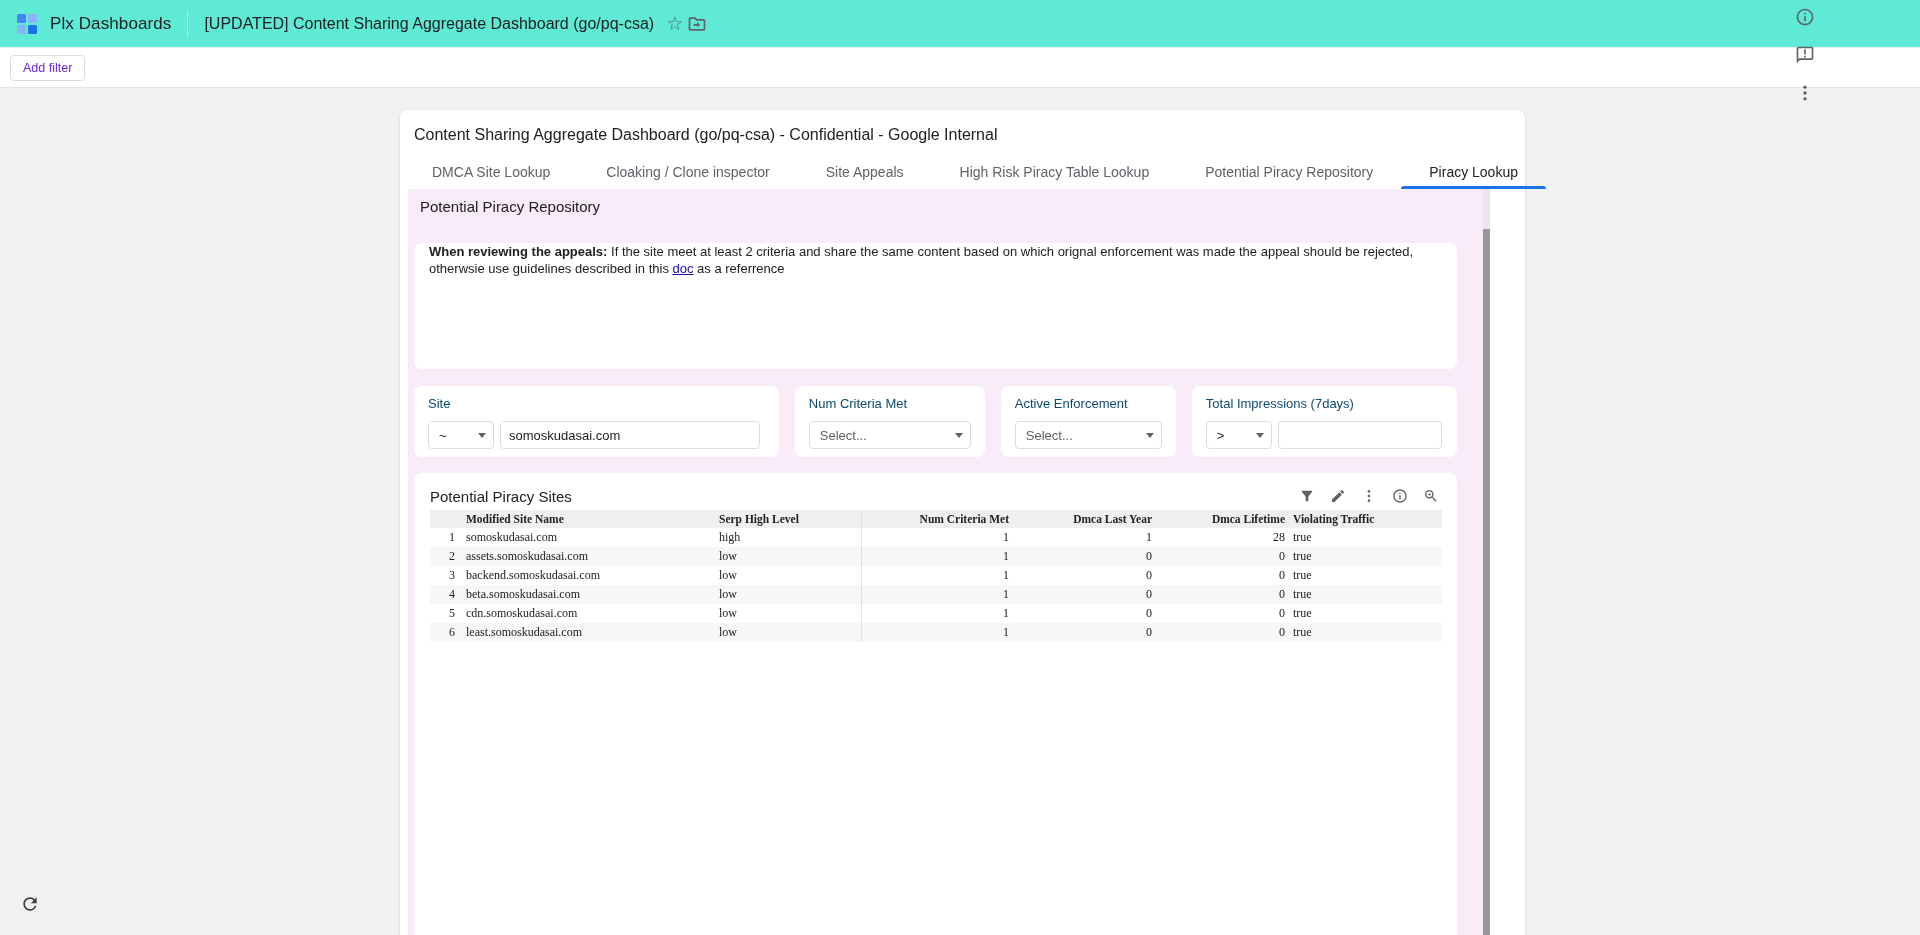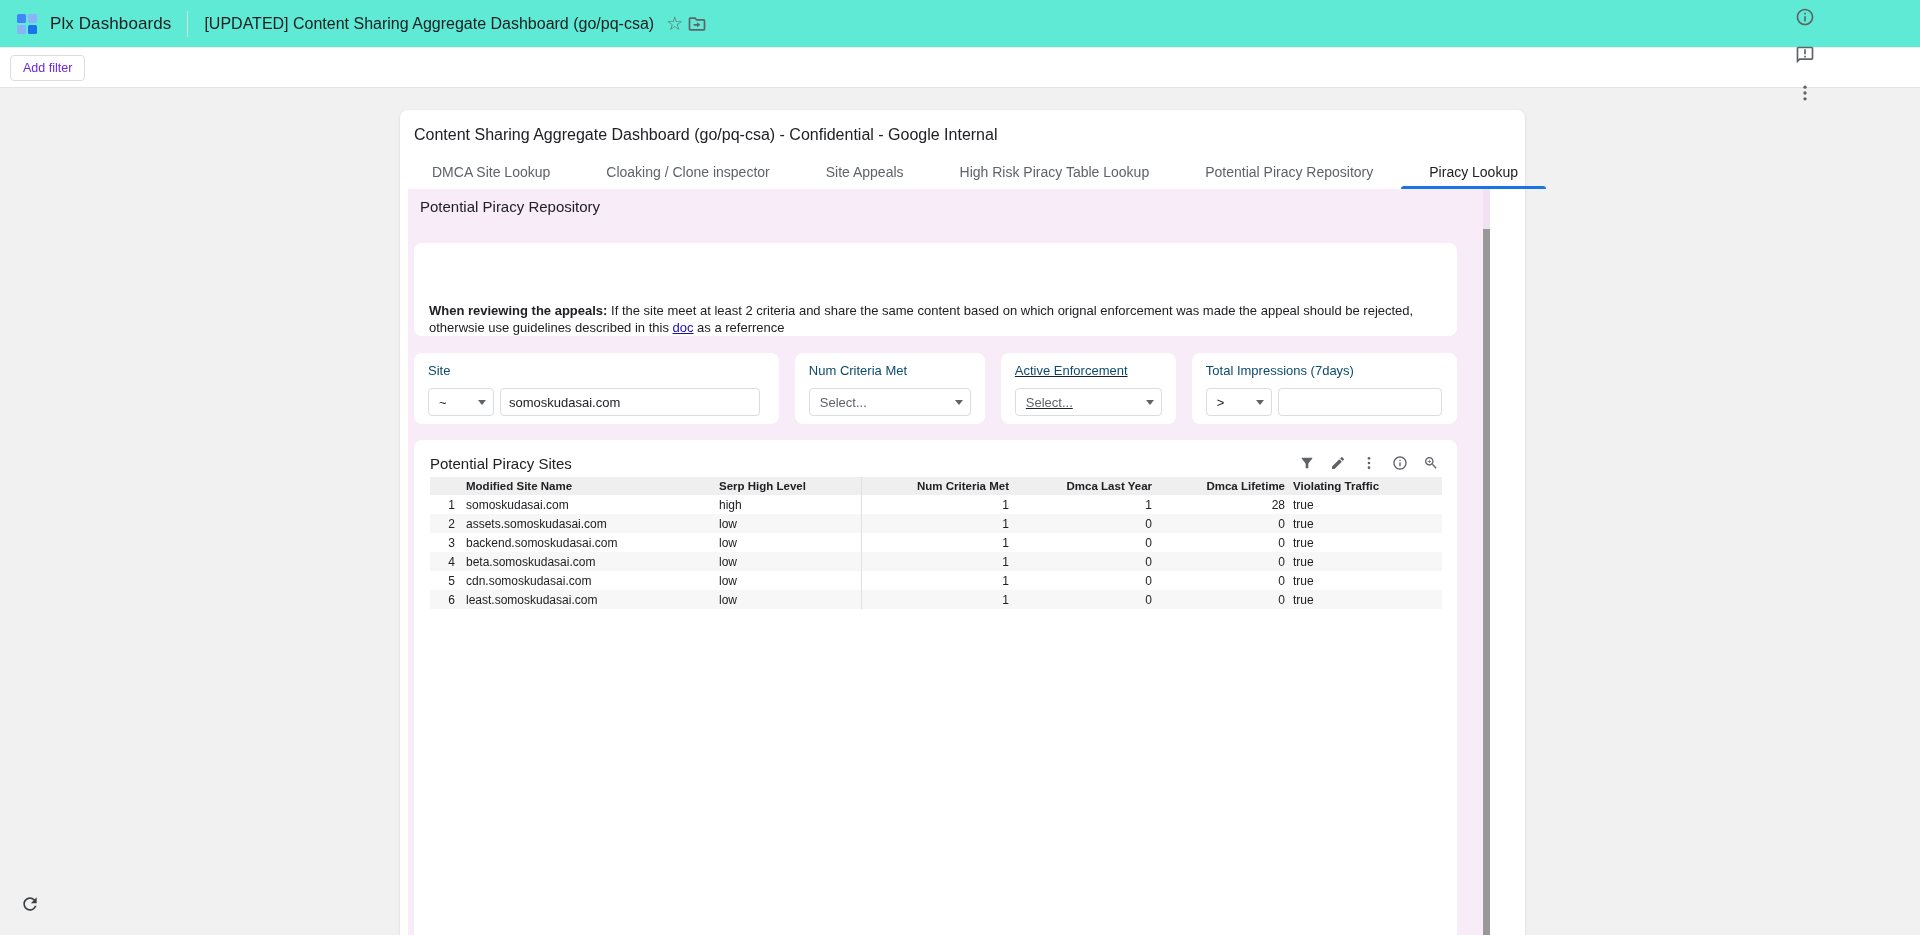--- a/index.html
+++ b/index.html
@@ -60,33 +60,33 @@
   }
 
   
   .widget {
     position: relative; margin: 0 35px 0 8px; height: 1000px;
     background: #f7ecf7; padding: 9px 33px 0 6px;
   }
   .widget-title { font-size: 15px; color: #202124; padding-left: 6px; line-height: 18px; }
 
   .note-card {
-    margin-top: 27px; background: #fff; border-radius: 8px; height: 93px;
-    display: flex; align-items: flex-end; padding: 0 15px;
+    margin-top: 27px; background: #fff; border-radius: 8px; height: 126px;
+    display: flex; align-items: flex-start; padding: 0 15px;
   }
   .note-text { font-size: 13px; line-height: 17px; color: #202124; }
   .note-text .bold { font-weight: bold; }
   .doc-link { color: #1a0dab; text-decoration: underline; cursor: pointer; }
 
   
   .filters-row { display: flex; gap: 16px; margin-top: 17px; }
   .filter-card { background: #fff; border-radius: 8px; height: 71px; padding: 10px 14px; }
   .fc-site { width: 366px; }
   .fc-criteria { width: 190px; }
-  .fc-enforce { width: 175px; text-decoration: underline; }
+  .fc-enforce { width: 175px; }
   .fc-impressions { width: 266px; }
   .filter-title { font-size: 13px; color: #0c4a6e; margin-bottom: 10px; }
   .controls { display: flex; align-items: center; gap: 6px; }
   .combo {
     height: 28px; border: 1px solid #dadce0; border-radius: 4px; background: #fff;
     display: flex; align-items: center; justify-content: space-between;
     padding: 0 7px 0 10px; font-size: 13px; color: #202124; cursor: pointer;
   }
   .caret {
     width: 0; height: 0; margin-left: 8px;
@@ -107,21 +107,21 @@
   
   .table-card {
     margin-top: 16px; background: #fff; border-radius: 8px; height: 560px;
     padding: 10px 15px 0 16px; position: relative;
   }
   .table-header-row { display: flex; align-items: center; justify-content: space-between; padding: 2px 0 3px; }
   .table-title { font-size: 15px; color: #202124; }
   .tc-icons { display: flex; align-items: center; gap: 9px; }
   .tc-icons .icon-btn { width: 22px; height: 22px; }
 
-  table.data { width: 1012px; border-collapse: collapse; table-layout: fixed; font-size: 12px; color: #202124; }
+  table.data { width: 1012px; border-collapse: collapse; table-layout: fixed; font-size: 12px; color: #202124; font-family: Liberation Serif, serif; }
   .data th {
     background: #efefef; font-weight: bold; font-size: 11.5px; height: 18px;
     padding: 0 4px; cursor: pointer;
   }
   .data td { height: 19px; padding: 0 4px; }
   .data tbody tr:nth-child(even) { background: #f7f7f7; }
   .al { text-align: left; }
   .ar { text-align: right; }
   .bdr { border-right: 1px solid #e0e0e0; }
   .idx { text-align: right; padding-right: 7px !important; }

